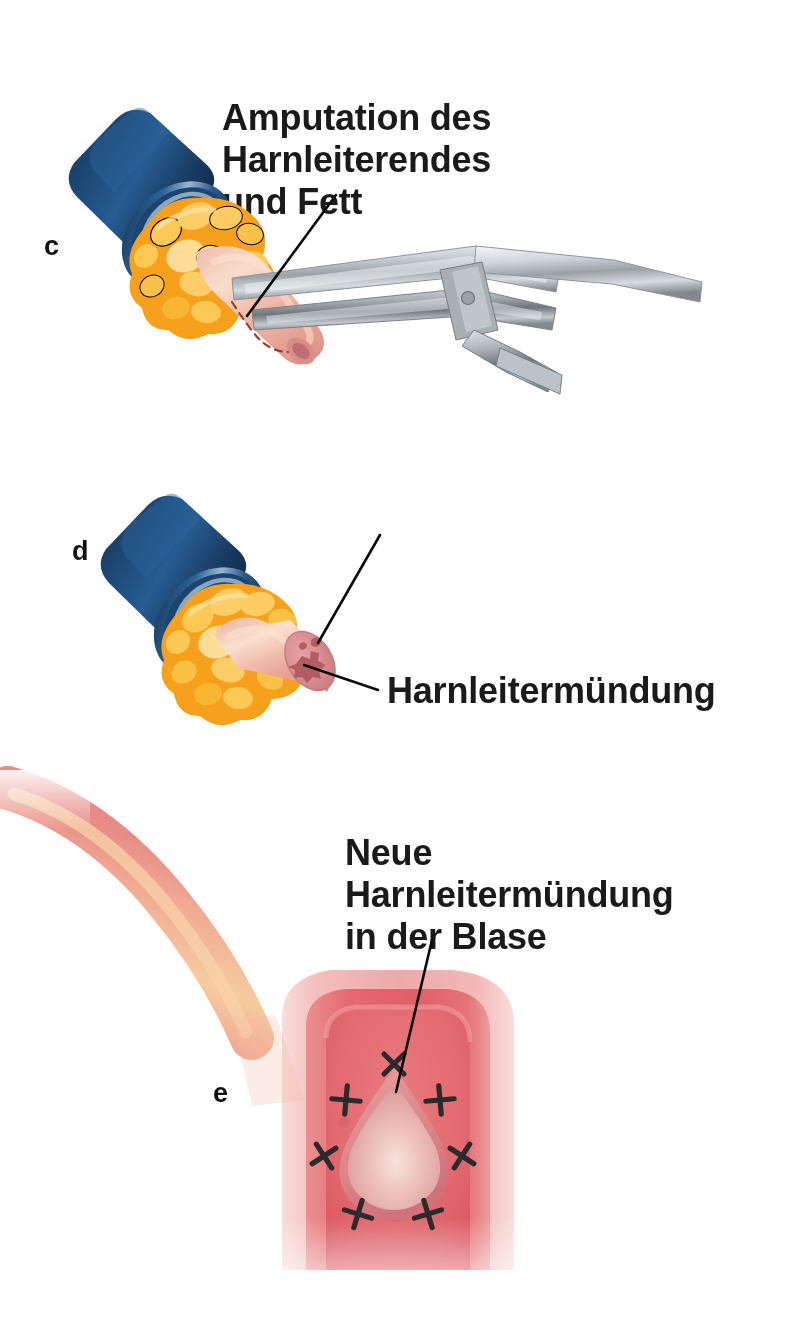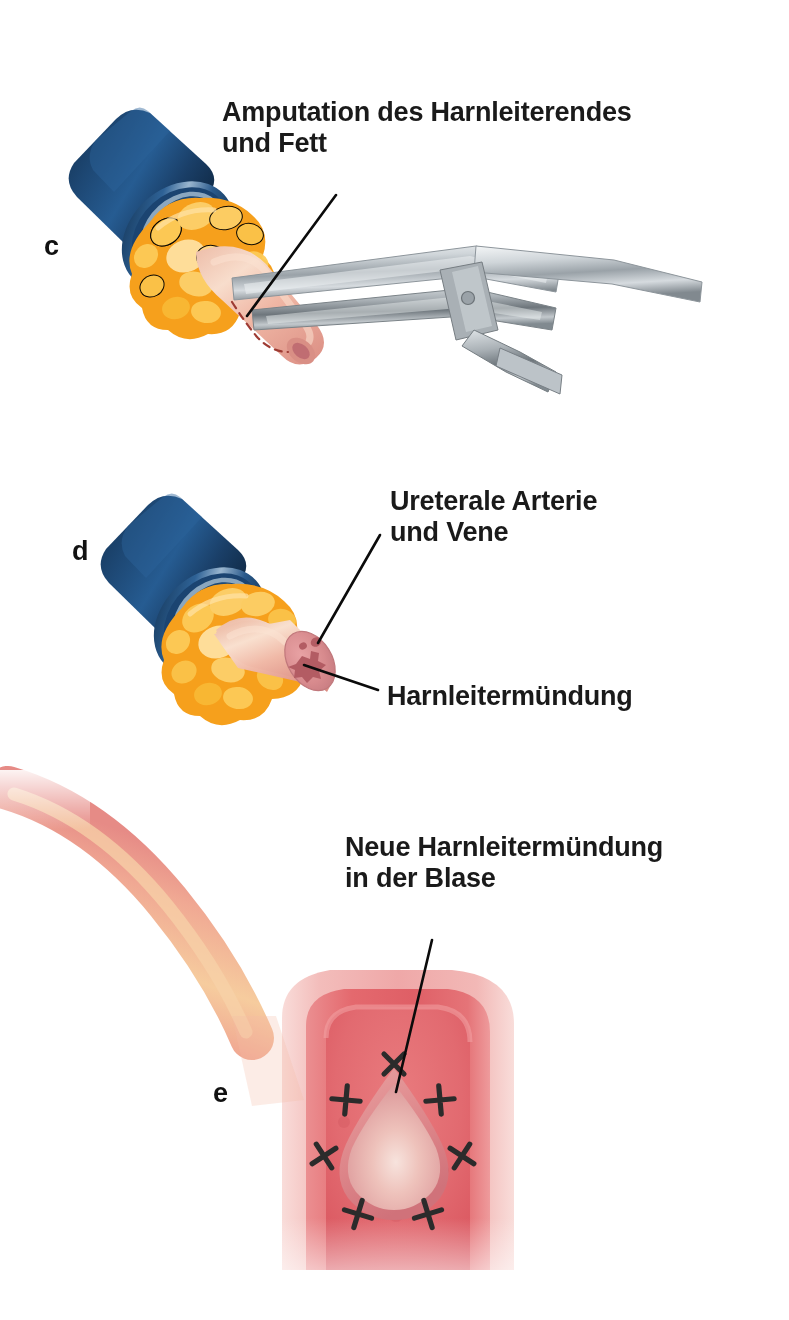--- a/index.html
+++ b/index.html
@@ -35,21 +35,21 @@
     position: absolute;
     font-weight: bold;
     font-size: 27px;
     line-height: 1;
     color: #111111;
     letter-spacing: 0px;
   }
   .callout {
     position: absolute;
     font-weight: bold;
-    font-size: 27px;
+    font-size: 36px;
     line-height: 1.16;
     color: #1a1a1a;
     white-space: pre-line;
     letter-spacing: -0.2px;
   }
   .art-svg {
     position: absolute;
     left: 0;
     top: 0;
     overflow: visible;
@@ -183,24 +183,22 @@
       </g>
 
       <line x1="336" y1="195" x2="247" y2="316" stroke="#0b0b0b" stroke-width="2.6" stroke-linecap="round"></line>
     </svg>
   </section>
 
   <section class="panel" id="panel-d">
 
     <div class="panel-letter" style="left:72px; top:108px;">d</div>
 
-    <div class="callout" style="left:390px; top:56px; width:330px;">Ureterale Arterie
-und Vene</div>
-
-    <div class="callout" style="left:387px; top:240px; width:340px;margin-top:11px;">Harnleitermündung</div>
+
+    <div class="callout" style="left:387px; top:240px; width:340px;">Harnleitermündung</div>
 
     <svg class="art-svg" width="789" height="340" viewBox="0 0 789 340">
       <defs>
         <linearGradient id="dTrocar" x1="0" y1="0" x2="1" y2="0.6">
           <stop offset="0%" stop-color="#12304f"></stop>
           <stop offset="28%" stop-color="#1d4773"></stop>
           <stop offset="55%" stop-color="#265c92"></stop>
           <stop offset="78%" stop-color="#1a3f68"></stop>
           <stop offset="100%" stop-color="#102a46"></stop>
         </linearGradient>

